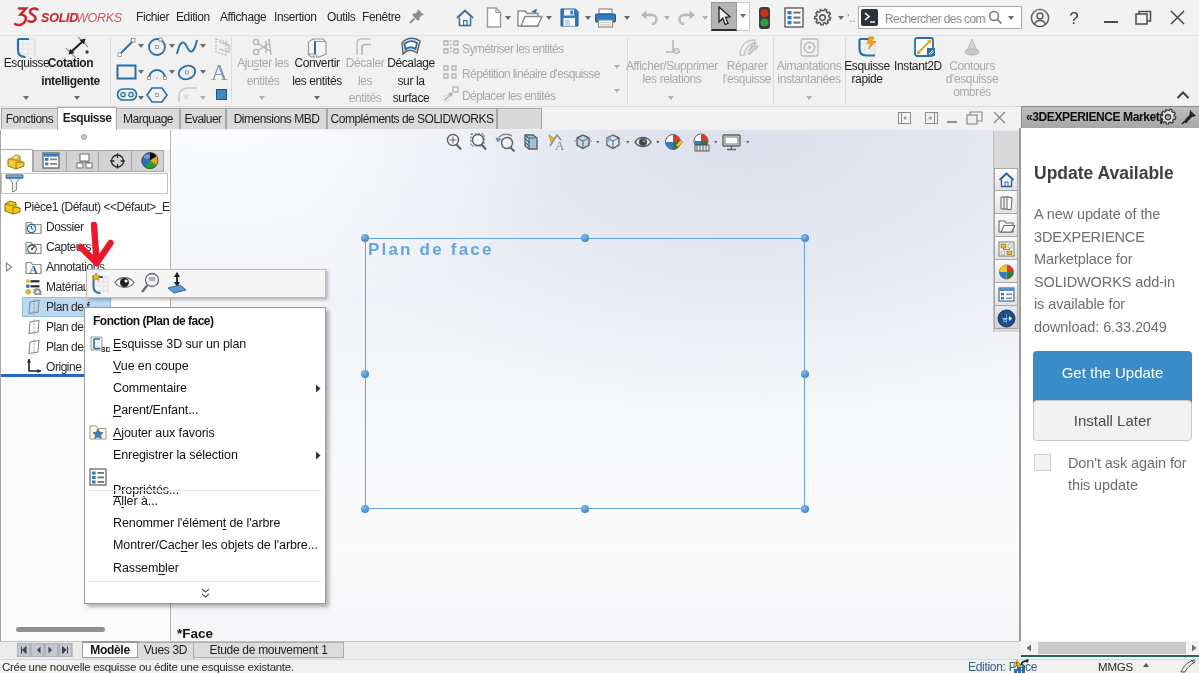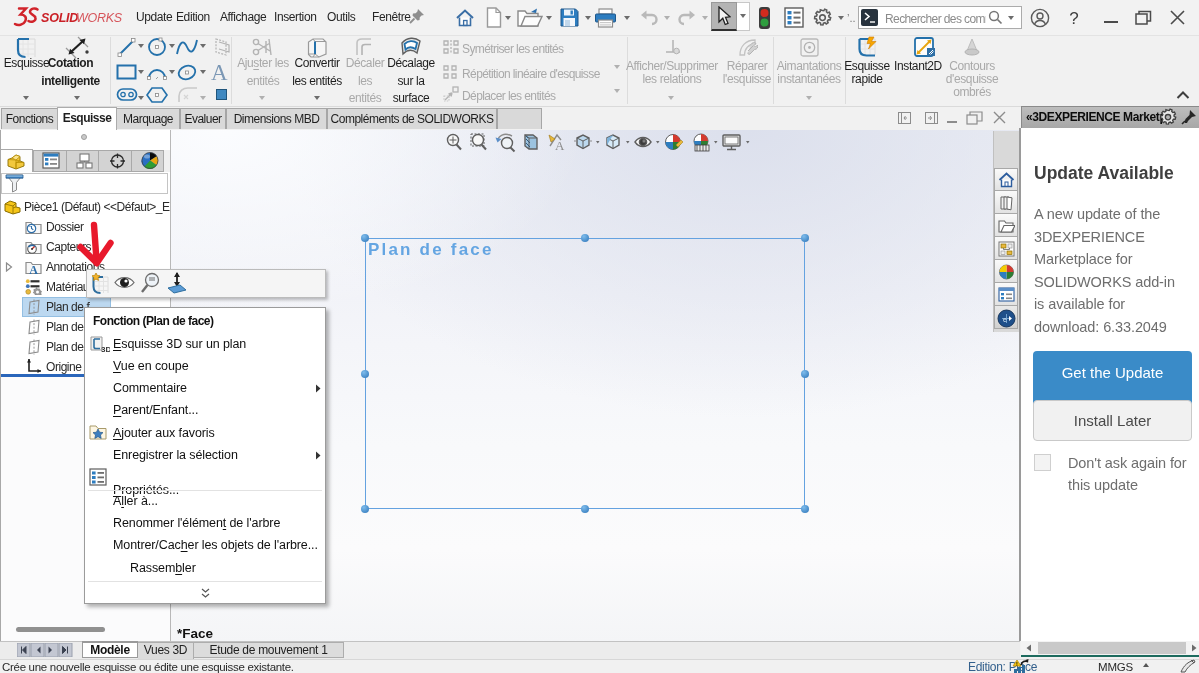--- a/index.html
+++ b/index.html
@@ -27,26 +27,26 @@
 <div class="abs" id="logo" style="left:12px;top:6px;width:120px;height:24px;">
 <svg width="130" height="24" viewBox="0 0 130 24">
 <g fill="none" stroke="#d1232a" stroke-width="2.5" stroke-linecap="round">
 <path d="M7 2.5 L14 2.5 L8.5 8.5 C13 8.5 15 11.5 13.2 15.2 C11.5 19 6 20 3 18"></path>
 <path d="M25.5 3.5 C23 1.5 18.5 2.5 18 5.5 C17.5 8.5 23 8.5 23.5 12 C24 15 19.5 17 16.5 15"></path>
 </g>
 <text x="29" y="16" font-family="Liberation Sans" font-style="italic" font-weight="bold" font-size="12.5" letter-spacing="-0.2" fill="#ca2026">SOLID</text>
         <text x="64" y="16" font-family="Liberation Sans" font-style="italic" font-size="12.5" letter-spacing="-0.3" fill="#d6555b">WORKS</text>
 </svg>
 </div>
-<div class="abs menu-item" style="left:136px;top:10px;">Update</div>
+<div class="abs menu-item" style="left:136px;top:10px;">Fichier</div>
 <div class="abs menu-item" style="left:176px;top:10px;">Edition</div>
 <div class="abs menu-item" style="left:220px;top:10px;">Affichage</div>
 <div class="abs menu-item" style="left:274px;top:10px;">Insertion</div>
 <div class="abs menu-item" style="left:327px;top:10px;">Outils</div>
-<div class="abs menu-item" style="left:372px;top:10px;">Fenêtre</div>
+<div class="abs menu-item" style="left:362px;top:10px;">Fenêtre</div>
 
 <svg class="ic" style="left:408px;top:8px;" width="17" height="17" viewBox="0 0 17 17">
       <path d="M10 1 L16 7 L13.5 7.6 L11.8 9.3 L11.5 12 L9.5 12.5 L4.5 7.5 L5 5.5 L7.7 5.2 L9.4 3.5 Z" fill="#8e8e8e"></path>
       <path d="M6.5 10.5 L2 15" stroke="#8e8e8e" stroke-width="1.8"></path>
     </svg>
 
 <div id="titleicons">
 
 <svg class="ic" style="left:455px;top:8px;" width="20" height="20" viewBox="0 0 20 20">
         <path d="M2 10 L10 2.5 L18 10" fill="none" stroke="#3a6ea5" stroke-width="2"></path>
@@ -797,21 +797,21 @@
 <div class="mi" style="top:336.5px;"><u>E</u>squisse 3D sur un plan</div>
 <div class="mi" style="top:358.8px;"><u>V</u>ue en coupe</div>
 <div class="mi" style="top:381px;">Commentaire</div>
 <div class="mi" style="top:403.3px;"><u>P</u>arent/Enfant...</div>
 <div class="mi" style="top:425.6px;"><u>A</u>jouter aux favoris</div>
 <div class="mi" style="top:447.8px;">Enregistrer la sélection</div>
 <div class="mi" style="top:483px;"><u>P</u>ropriétés...</div>
 <div class="mi" style="top:493.9px;">A<u>l</u>ler à...</div>
 <div class="mi" style="top:516.2px;">Renommer l'élémen<u>t</u> de l'arbre</div>
 <div class="mi" style="top:538.4px;">Montrer/Cac<u>h</u>er les objets de l'arbre...</div>
-<div class="mi" style="top:560.7px;margin-left:17px;">Rassem<u>b</u>ler</div>
+<div class="mi" style="top:560.7px;">Rassem<u>b</u>ler</div>
 <div class="abs" style="left:88px;top:489.5px;width:234px;height:1px;background:#e2e2e2;"></div>
 <div class="abs" style="left:88px;top:581px;width:234px;height:1px;background:#e2e2e2;"></div>
 
 <svg class="ic" style="left:315px;top:384px;" width="6" height="9" viewBox="0 0 6 9">
         <path d="M1 0.5 L5.5 4.5 L1 8.5 Z" fill="#333"></path>
       </svg>
 <svg class="ic" style="left:315px;top:451px;" width="6" height="9" viewBox="0 0 6 9">
         <path d="M1 0.5 L5.5 4.5 L1 8.5 Z" fill="#333"></path>
       </svg>
 

